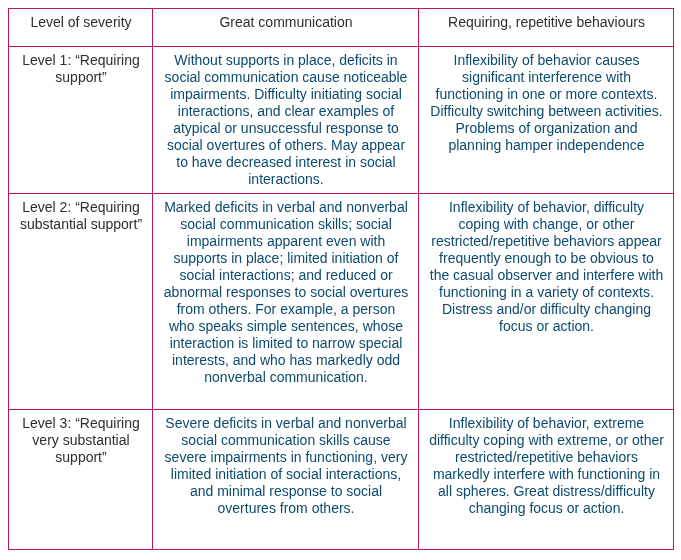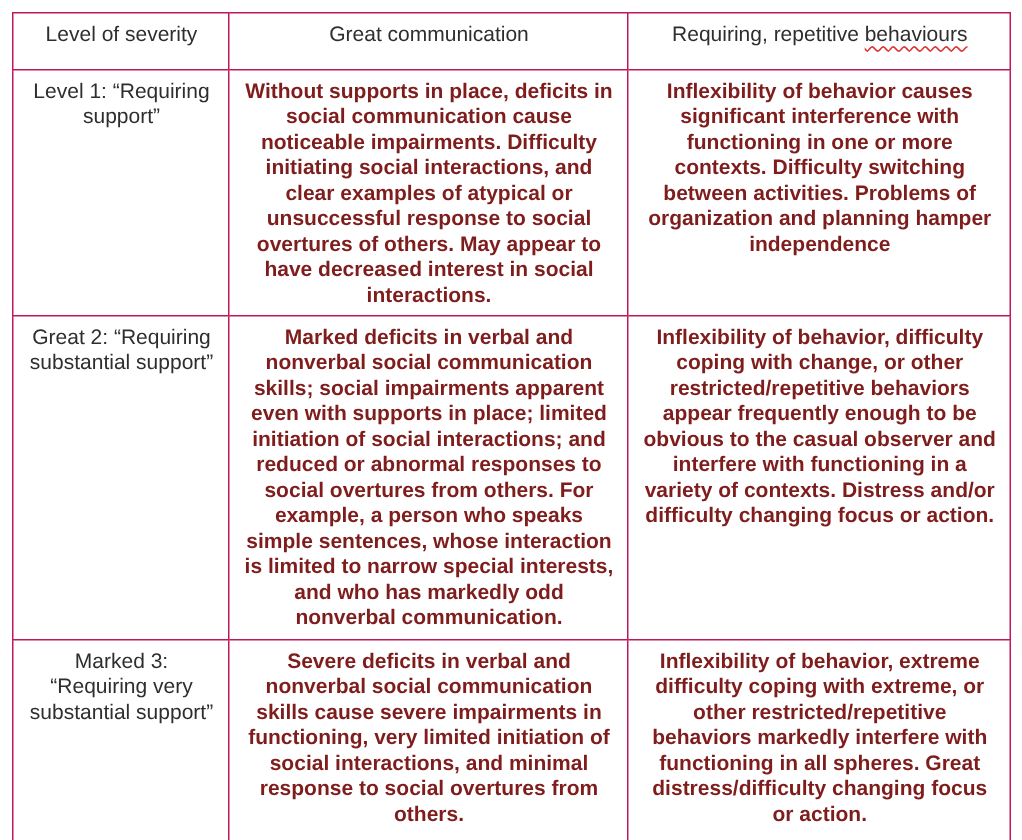--- a/index.html
+++ b/index.html
@@ -28,23 +28,22 @@
     font-size: 14px;
     line-height: 17px;
     font-weight: normal;
     overflow: hidden;
   }
   tr.header-row    { height: 38px; }
   tr.row-level-1   { height: 115px; }
   tr.row-level-2   { height: 216px; }
   tr.row-level-3   { height: 140px; }
   .head-text, .severity-text { color: #2e2e2e; }
-  .body-text { color: #7f1d1d; font-weight: bold; }
+  .body-text { color: #0c4a6e; }
   .spellcheck {
-    text-decoration: underline;
     text-decoration-style: wavy;
     text-decoration-color: #e03131;
     text-decoration-thickness: 1px;
     text-underline-offset: 3px;
   }
 </style>
 </head>
 <body>
 
 <table class="doc-table">
@@ -73,33 +72,33 @@
       <td>
         <span class="body-text">Without supports in place, deficits in social communication cause noticeable impairments. Difficulty initiating social interactions, and clear examples of atypical or unsuccessful response to social overtures of others. May appear to have decreased interest in social interactions.</span>
       </td>
       <td>
         <span class="body-text">Inflexibility of behavior causes significant interference with functioning in one or more contexts. Difficulty switching between activities. Problems of organization and planning hamper independence</span>
       </td>
     </tr>
 
     <tr class="row-level-2">
       <td>
-        <span class="severity-text">Great 2: “Requiring substantial support”</span>
+        <span class="severity-text">Level 2: “Requiring substantial support”</span>
       </td>
       <td>
         <span class="body-text">Marked deficits in verbal and nonverbal social communication skills; social impairments apparent even with supports in place; limited initiation of social interactions; and reduced or abnormal responses to social overtures from others. For example, a person who speaks simple sentences, whose interaction is limited to narrow special interests, and who has markedly odd nonverbal communication.</span>
       </td>
       <td>
         <span class="body-text">Inflexibility of behavior, difficulty coping with change, or other restricted/repetitive behaviors appear frequently enough to be obvious to the casual observer and interfere with functioning in a variety of contexts. Distress and/or difficulty changing focus or action.</span>
       </td>
     </tr>
 
     <tr class="row-level-3">
       <td>
-        <span class="severity-text">Marked 3: “Requiring very substantial support”</span>
+        <span class="severity-text">Level 3: “Requiring very substantial support”</span>
       </td>
       <td>
         <span class="body-text">Severe deficits in verbal and nonverbal social communication skills cause severe impairments in functioning, very limited initiation of social interactions, and minimal response to social overtures from others.</span>
       </td>
       <td>
         <span class="body-text">Inflexibility of behavior, extreme difficulty coping with extreme, or other restricted/repetitive behaviors markedly interfere with functioning in all spheres. Great distress/difficulty changing focus or action.</span>
       </td>
     </tr>
   </tbody>
 </table>

